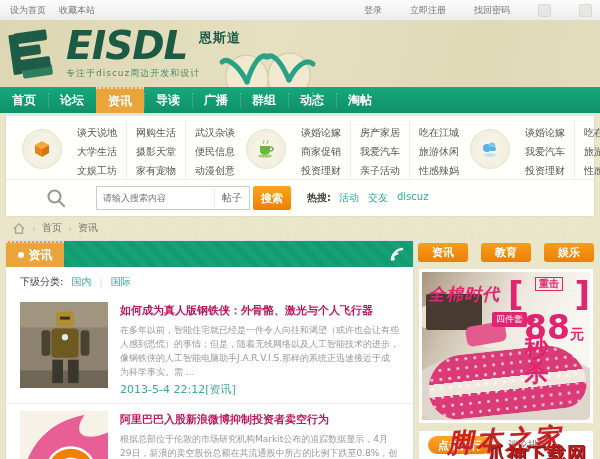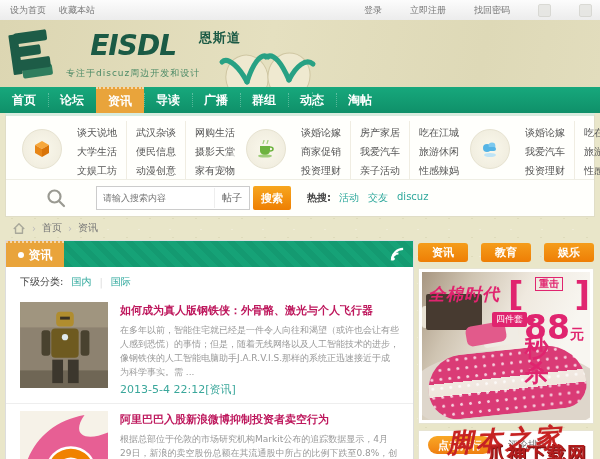--- a/index.html
+++ b/index.html
@@ -18,21 +18,21 @@
   .topbar .lft{margin-left:10px;display:flex;gap:13px;}
   .topbar .rgt{margin-left:auto;margin-right:8px;display:flex;align-items:center;gap:28px;}
   .topbar a{color:#777;}
   .tray{width:11px;height:11px;border-radius:2px;background:#e4e4e0;border:1px solid #d2d2cc;opacity:.8;}
 
   
   .banner{position:absolute;left:0;top:20px;width:600px;height:67px;
     background:linear-gradient(100deg,#dcd6b2,#e5e0c0 45%,#ded9b7 80%,#e2ddbd);}
   .logo-wrap{position:absolute;left:8px;top:6px;display:flex;cursor:pointer;}
   .logo-txt{margin-left:6px;position:relative;}
-  .logo-name{font-size:28px;line-height:40px;font-weight:bold;font-style:italic;color:#1b5a45;letter-spacing:-1px;text-align:center;}
+  .logo-name{font-size:39px;line-height:40px;font-weight:bold;font-style:italic;color:#1b5a45;letter-spacing:-1px;}
   .logo-cn{position:absolute;left:133px;top:3px;font-size:13px;font-weight:bold;color:#1b5a45;letter-spacing:1px;white-space:nowrap;}
   .logo-tag{font-size:9px;color:#4c8a66;margin-top:1px;letter-spacing:1px;}
   .flipflops{position:absolute;left:192px;top:22px;}
 
   
   .nav{position:absolute;left:0;top:87px;width:600px;height:26px;
     background:linear-gradient(#17a87c,#0f9069);display:flex;align-items:stretch;}
   .nav a{color:#fff;font-size:12px;font-weight:bold;display:flex;align-items:center;padding:0 12px;position:relative;}
   .nav a + a::before{content:"";position:absolute;left:0;top:6px;bottom:6px;border-left:1px dotted rgba(255,255,255,.3);}
   .nav a.active{background:#e9a43b;border-top:2px dotted rgba(255,255,255,.55);padding-top:0;}
@@ -199,28 +199,28 @@
           <path d="M3 6 L10 10 V18 L3 14 Z" fill="#e78617"></path>
           <path d="M17 6 L10 10 V18 L17 14 Z" fill="#d97408"></path>
         </svg>
       </span>
       <div class="mcol first">
         <a>谈天说地</a>
         <a>大学生活</a>
         <a>文娱工坊</a>
       </div>
       <div class="mcol">
+        <a>网购生活</a>
+        <a>摄影天堂</a>
+        <a>家有宠物</a>
+      </div>
+      <div class="mcol">
         <a>武汉杂谈</a>
         <a>便民信息</a>
         <a>动漫创意</a>
-      </div>
-      <div class="mcol">
-        <a>网购生活</a>
-        <a>摄影天堂</a>
-        <a>家有宠物</a>
       </div>
       <span class="g-icon">
         <svg width="20" height="20" viewBox="0 0 20 20">
           <path d="M4 7 H14 V12 A5 4 0 0 1 4 12 Z" fill="#6db33f"></path>
           <path d="M14 8 C18 8 18 12 14 12" fill="none" stroke="#6db33f" stroke-width="1.6"></path>
           <ellipse cx="9" cy="17" rx="7" ry="1.6" fill="#9fcd7a"></ellipse>
           <path d="M7 5 C7 3 8 3 8 1 M11 5 C11 3 12 3 12 1" stroke="#9fcd7a" stroke-width="1.2" fill="none"></path>
         </svg>
       </span>
       <div class="mcol first">

